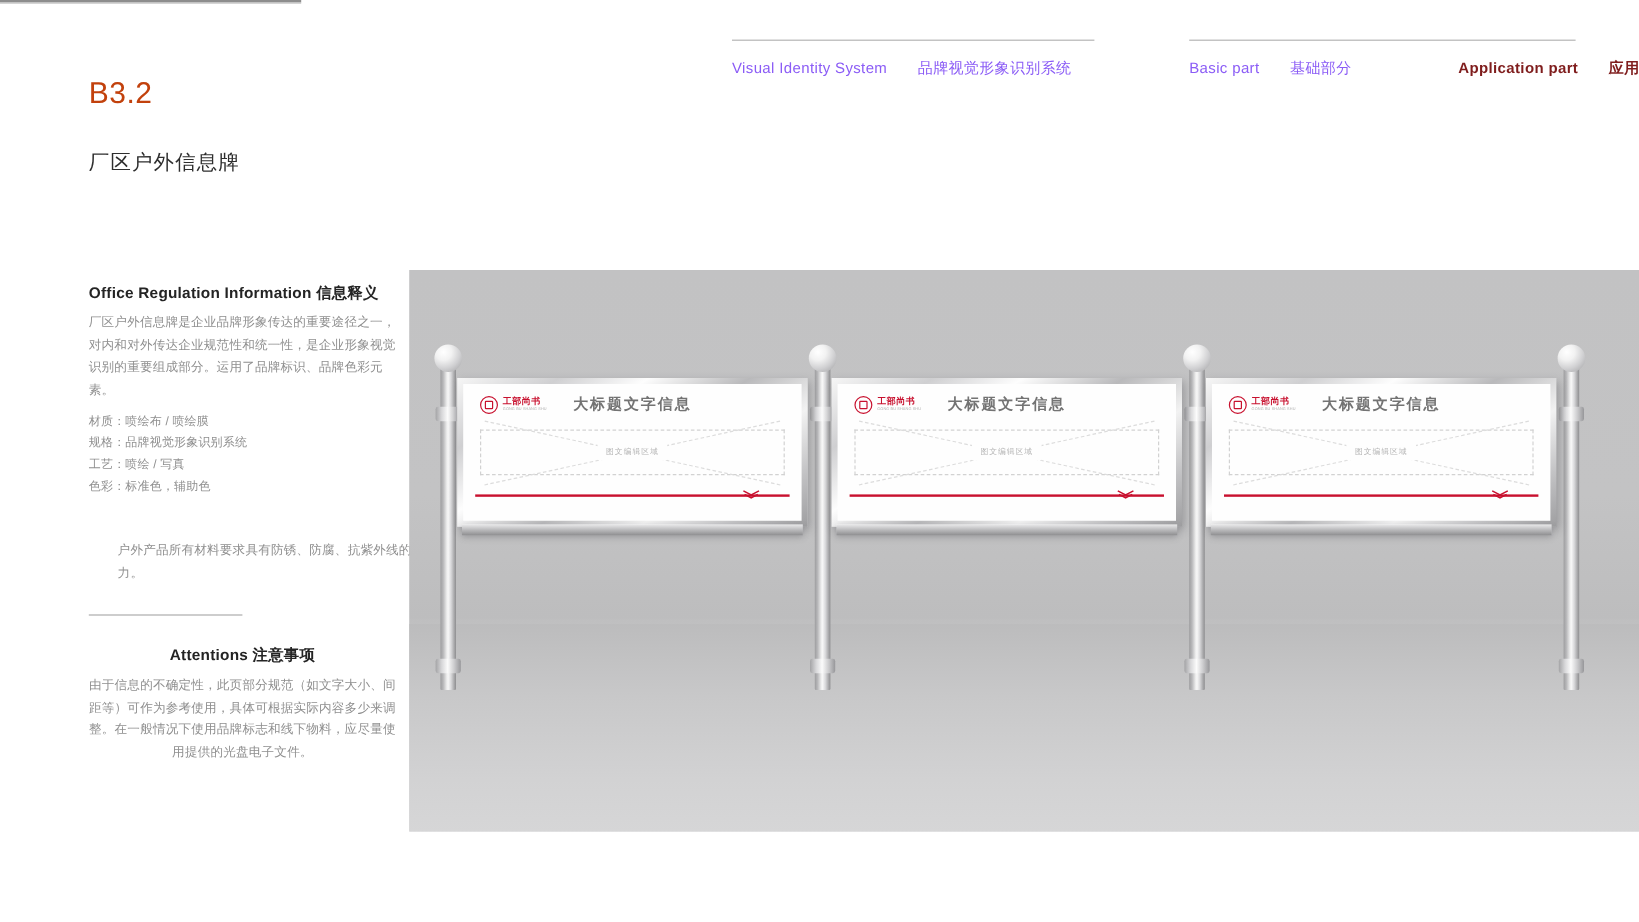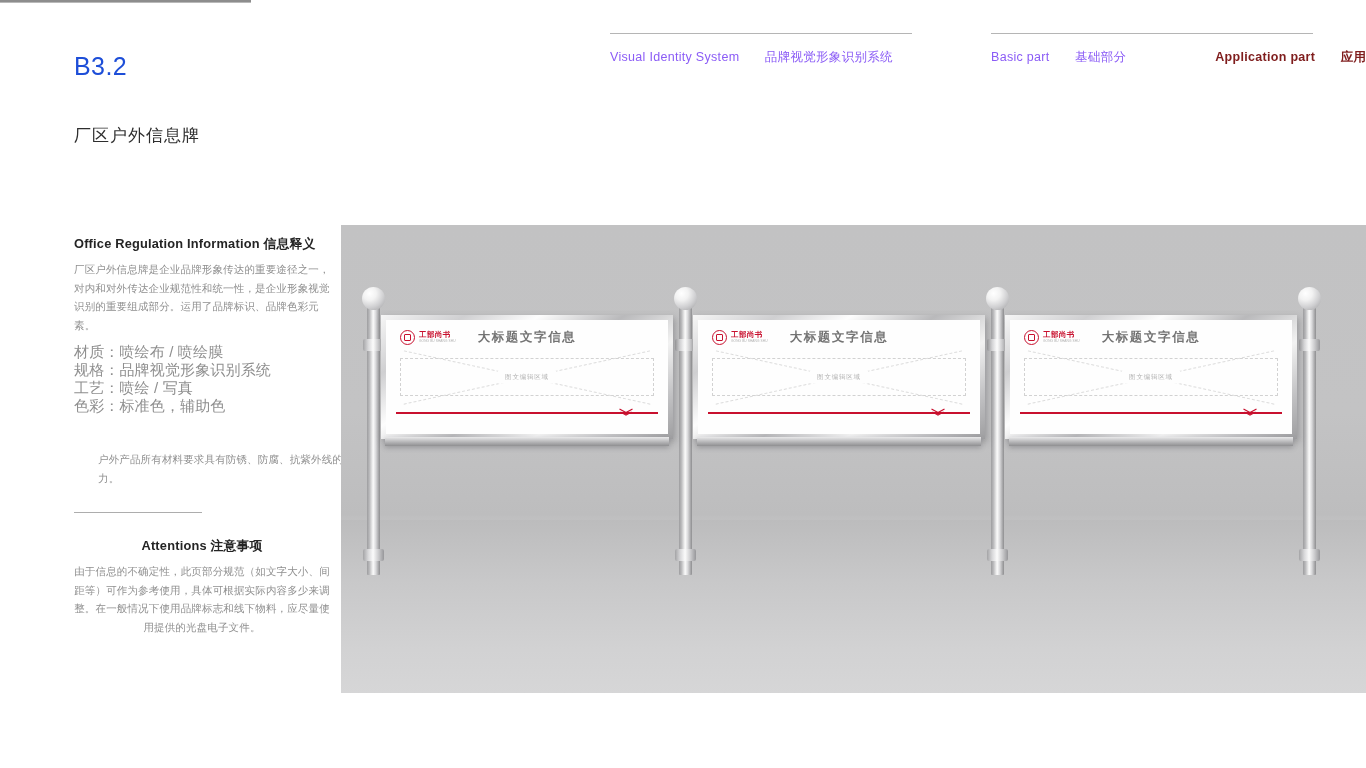--- a/index.html
+++ b/index.html
@@ -5,41 +5,41 @@
   html,body{margin:0;padding:0;}
   body{
     width:1366px;height:768px;background:#ffffff;
     font-family:"Liberation Sans","DejaVu Sans",sans-serif;
     overflow:hidden;position:relative;
   }
   .page{position:absolute;inset:0;}
 
   #code-rule-top{left:74px;top:41px;width:251px;height:2px;background:#8d8d8d;}
   #code-rule-bot{left:74px;top:104px;width:251px;height:1px;background:#b9b9b9;}
-  #code-text{position:absolute;left:74px;top:52px;font-size:25px;color:#1d4ed8;letter-spacing:.4px;}
+  #code-text{position:absolute;left:74px;top:64px;font-size:25px;color:#c2410c;letter-spacing:.4px;}
   #section-title{position:absolute;left:74px;top:124px;font-size:17px;color:#2e2e2e;letter-spacing:1px;}
 
   .nav-group{position:absolute;top:33px;}
   .nav-group .bar{position:absolute;left:0;top:0;height:1px;background:#b5b5b5;}
   .nav-group .row{position:absolute;left:0;top:16px;white-space:nowrap;font-size:12.5px;}
   .nav-item{color:#8b5cf6;margin-right:22px;letter-spacing:.3px;}
   .nav-item.cn{margin-right:0;}
   .nav-item.active{color:#7f1d1d;font-weight:bold;}
 
   #nav-vis{left:610px;width:302px;}
   #nav-parts{left:991px;width:322px;}
   #nav-parts .row{left:0;}
   .nav-spacer{display:inline-block;width:60px;}
 
   
   .col{position:absolute;left:74px;width:256px;}
   .blk-head{font-size:12.8px;color:#242424;font-weight:bold;letter-spacing:.2px;}
   .blk-head .cn{font-weight:bold;}
   .blk-body{font-size:10.5px;color:#8f8f8f;line-height:18.5px;letter-spacing:.15px;margin-top:7px;}
-  .spec{font-size:15px;color:#8f8f8f;line-height:18px;}
+  .spec{font-size:10px;color:#8f8f8f;line-height:18px;}
   .divider{height:1px;background:#adadad;width:128px;}
 
   #blk-info{top:223px;margin-top:13px;}
   #blk-app{top:334px;}
   #blk-note{top:450px;margin-left:24px;}
   #div-1{position:absolute;left:74px;top:512px;}
   #blk-att{top:538px;text-align:center;}
 
   
   #scene{

